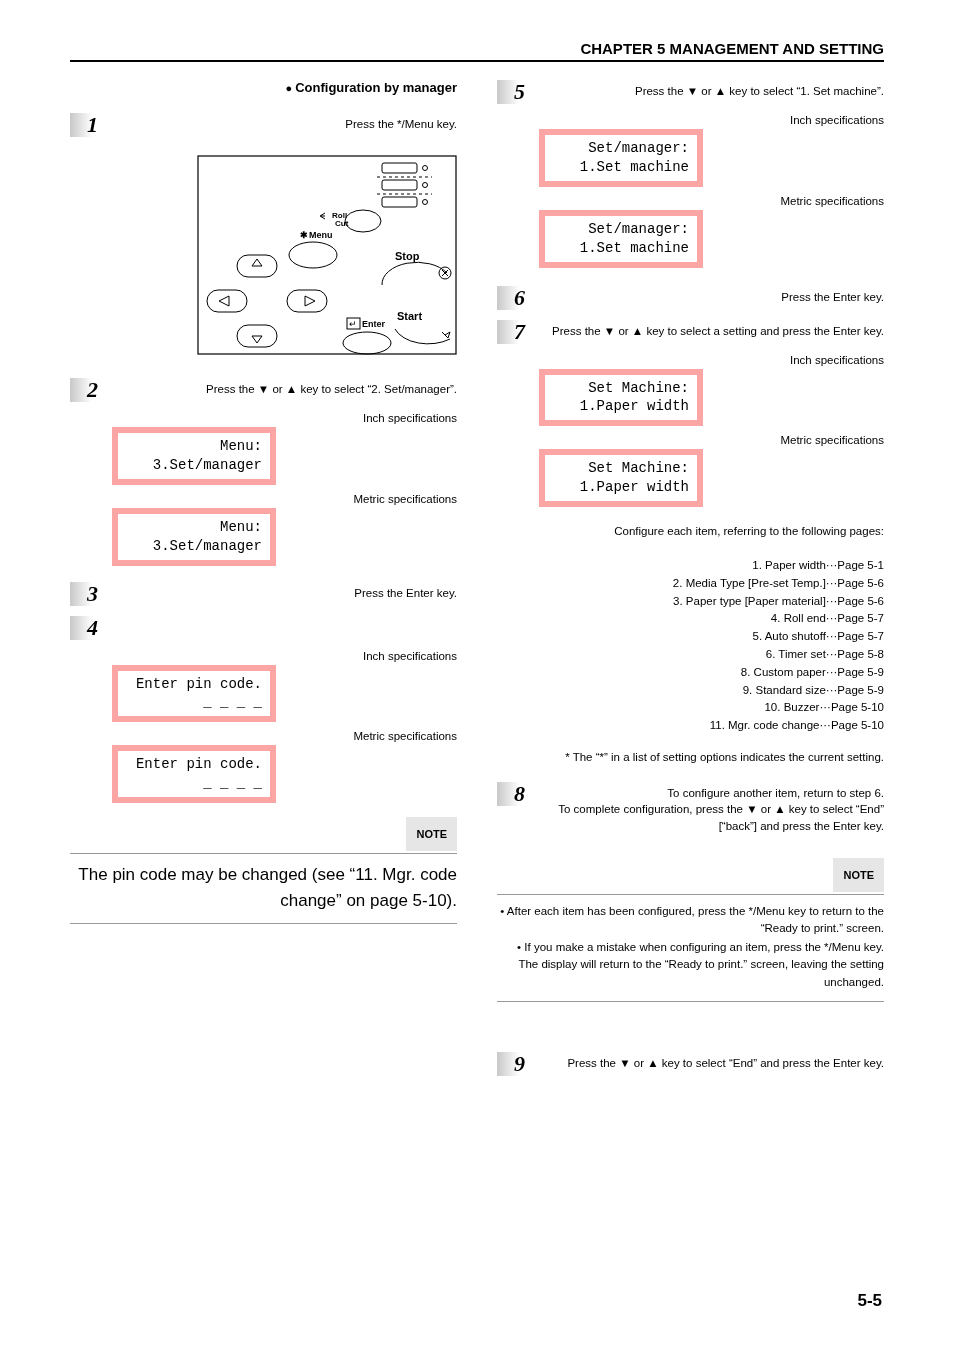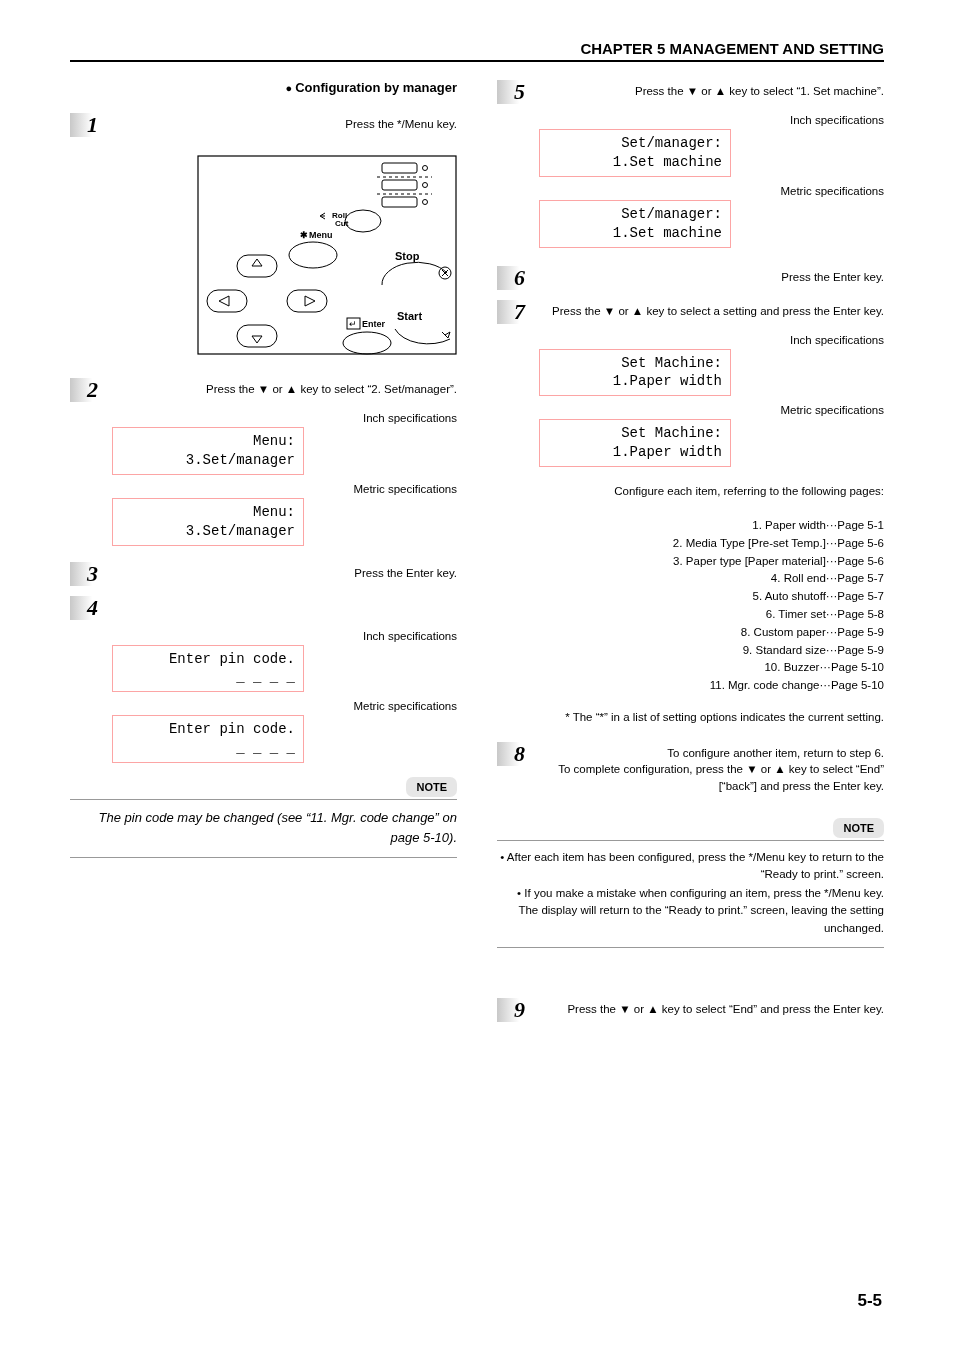--- a/index.html
+++ b/index.html
@@ -66,46 +66,44 @@
   }
   .spec-label {
     font-size: 11.5px;
     margin-left: 42px;
     margin-top: 8px;
     margin-bottom: 3px;
   }
   .lcd {
     font-family: "Courier New", monospace;
     font-size: 14px;
-    border: 1px solid #fca5a5;
+    border: 6px solid #fca5a5;
     padding: 4px 8px;
     margin-left: 42px;
-    width: 192px;
+    width: 164px;
     line-height: 1.35;
     white-space: pre;
   }
   .note-box {
     background: #e6e6e6;
     display: inline-block;
-    padding: 4px 10px;
+    padding: 11px 10px;
     font-size: 11px;
     font-weight: bold;
     margin-top: 14px;
-    border-radius: 7px;
   }
   .note-hr {
     border: none;
     border-top: 1px solid #999;
     margin-top: 2px;
     margin-bottom: 8px;
   }
   .note-text {
-    font-size: 13px;
+    font-size: 17px;
     line-height: 1.5;
-    font-style: italic;
   }
   .note-hr-bottom {
     border: none;
     border-top: 1px solid #999;
     margin-top: 10px;
   }
   .config-list {
     margin-left: 42px;
     margin-top: 16px;
     font-size: 11.5px;

